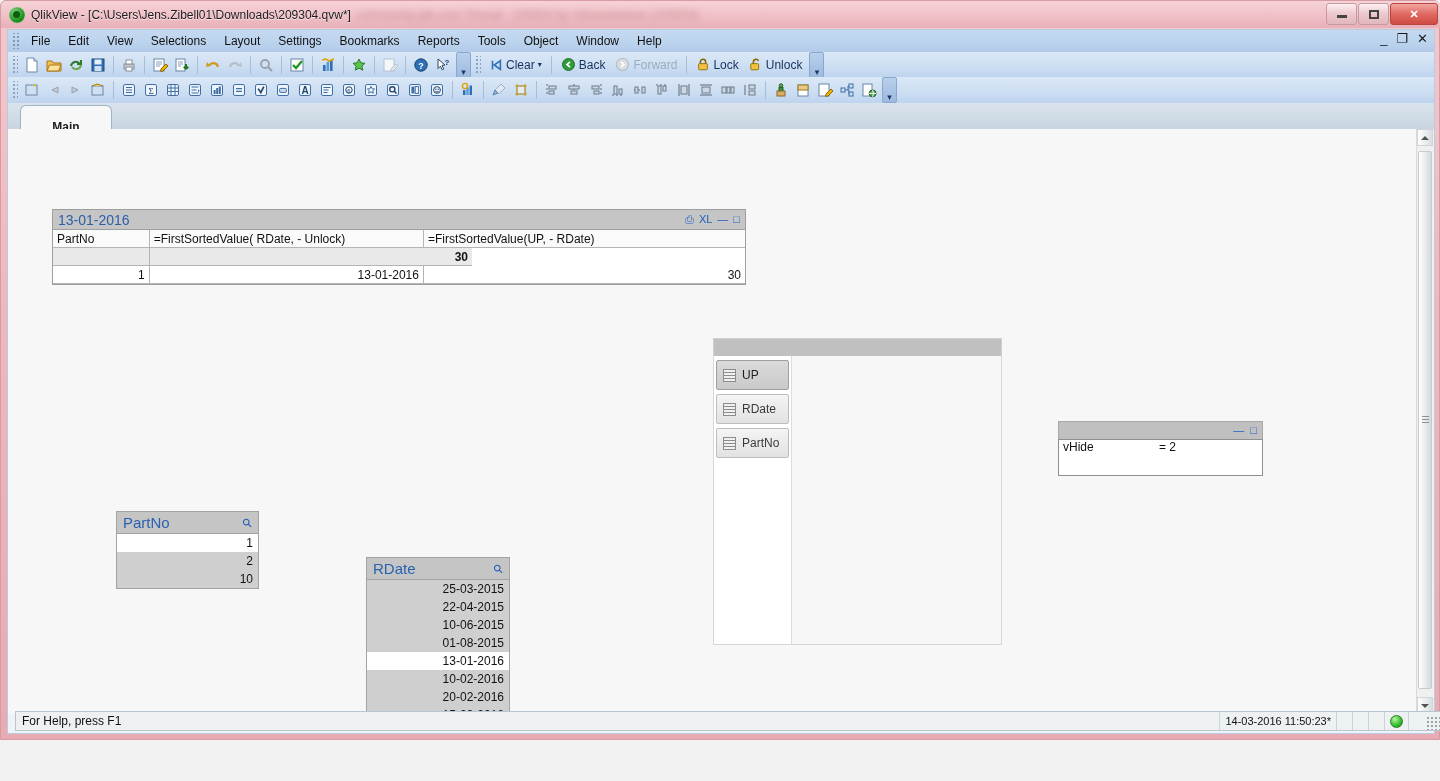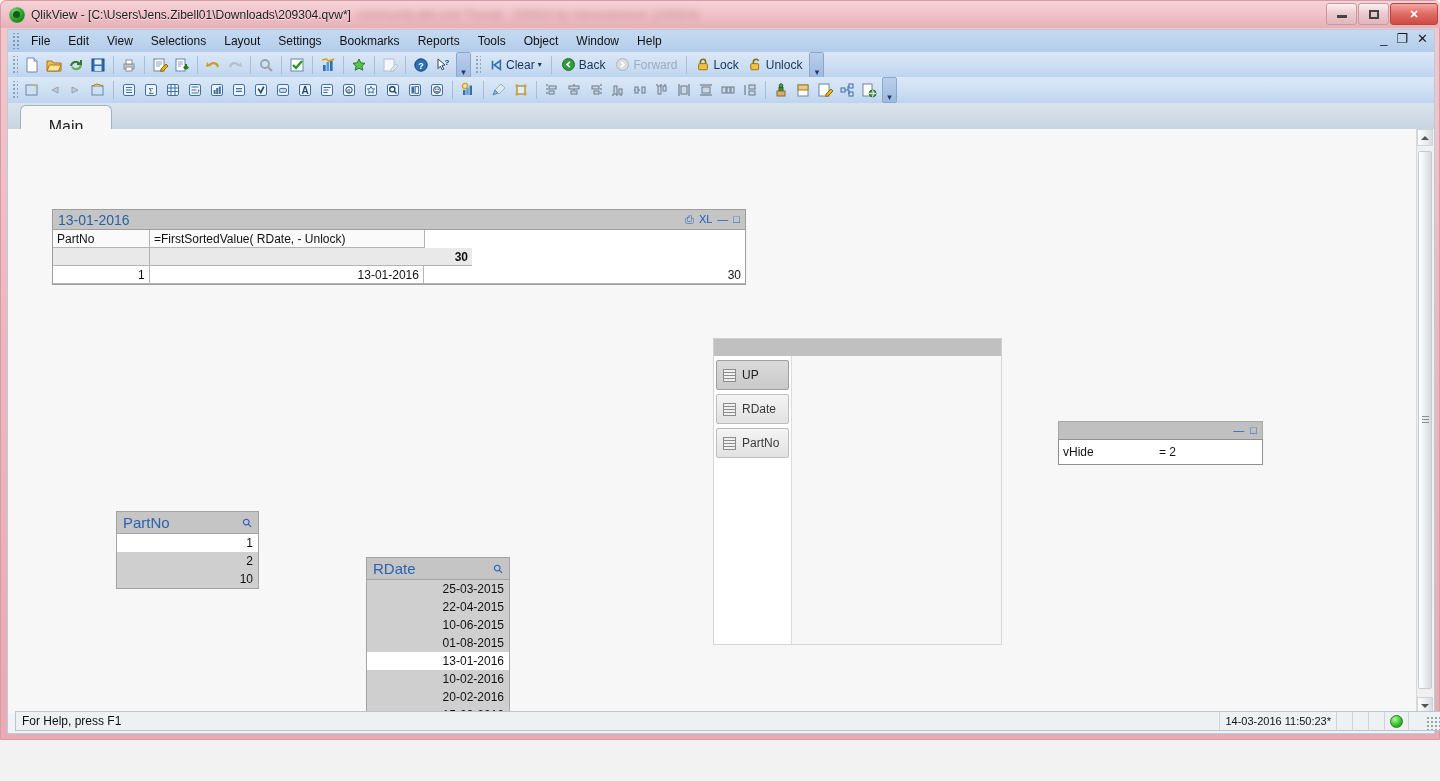--- a/index.html
+++ b/index.html
@@ -136,21 +136,21 @@
     position: absolute; left: 0; top: 73px; width: 100%; height: 26px;
     background: linear-gradient(to bottom, #d9e3ec, #c8d5e0);
     border-bottom: 1px solid #9fb3c6;
   }
   .tab {
     position: absolute; left: 12px; top: 2px; height: 25px; min-width: 62px;
     background: #f7f7f7;
     border: 1px solid #9fb3c6; border-bottom: none;
     border-radius: 6px 6px 0 0;
     display: flex; align-items: center; justify-content: center;
-    font-size: 16px; font-weight: normal; color: #1b1b1b;
+    font-size: 12px; font-weight: bold; color: #1b1b1b;
     padding: 8px 14px;
   }
 
   
   .sheet {
     position: absolute; left: 0; top: 99px; right: 0; bottom: 19px;
     background: #f7f7f7;
     overflow: hidden;
   }
 
@@ -261,21 +261,21 @@
   .ct-pane { flex: 1; background: #f7f7f7; }
 
   
   .ib-caption {
     height: 18px; background: #c0c0c0; border: 1px solid #a8a8a8; border-bottom: none;
     box-sizing: border-box; display: flex; align-items: center; justify-content: flex-end;
     gap: 6px; padding-right: 5px;
   }
   .ib-body {
     border: 1px solid #8f8f8f; box-sizing: border-box; background: #fff;
-    display: flex; align-items: center; height: 26px; font-size: 12px; color: #111;
+    display: flex; height: 37px; font-size: 12px; color: #111;
   }
   .ib-label { width: 96px; padding-left: 4px; box-sizing: border-box; }
   .ib-value { flex: 1; padding-left: 4px; box-sizing: border-box; }
 
   
   .statusbar {
     position: absolute; left: 14px; bottom: 8px; width: 1428px; height: 20px;
     background: #eef1f2; border: 1px solid #b9c6cf; box-sizing: border-box;
     display: flex; align-items: center; font-size: 12px; color: #111;
   }
@@ -767,20 +767,21 @@
               <span class="cap-ic">⎙</span>
               <span class="cap-ic">XL</span>
               <span class="cap-ic">—</span>
               <span class="cap-ic">□</span>
             </span>
           </div>
           <div class="tbl-grid">
             <div class="tr">
               <div class="th c0">PartNo</div>
               <div class="th c1">=FirstSortedValue( RDate, - Unlock)</div>
+              <div class="th c2">=FirstSortedValue(UP, - RDate)</div>
             </div>
             <div class="tr row-total">
               <div class="td c0"></div>
               <div class="td c2">30</div>
             </div>
             <div class="tr row-data">
               <div class="td c0">1</div>
               <div class="td c1">13-01-2016</div>
               <div class="td c2">30</div>
             </div>

